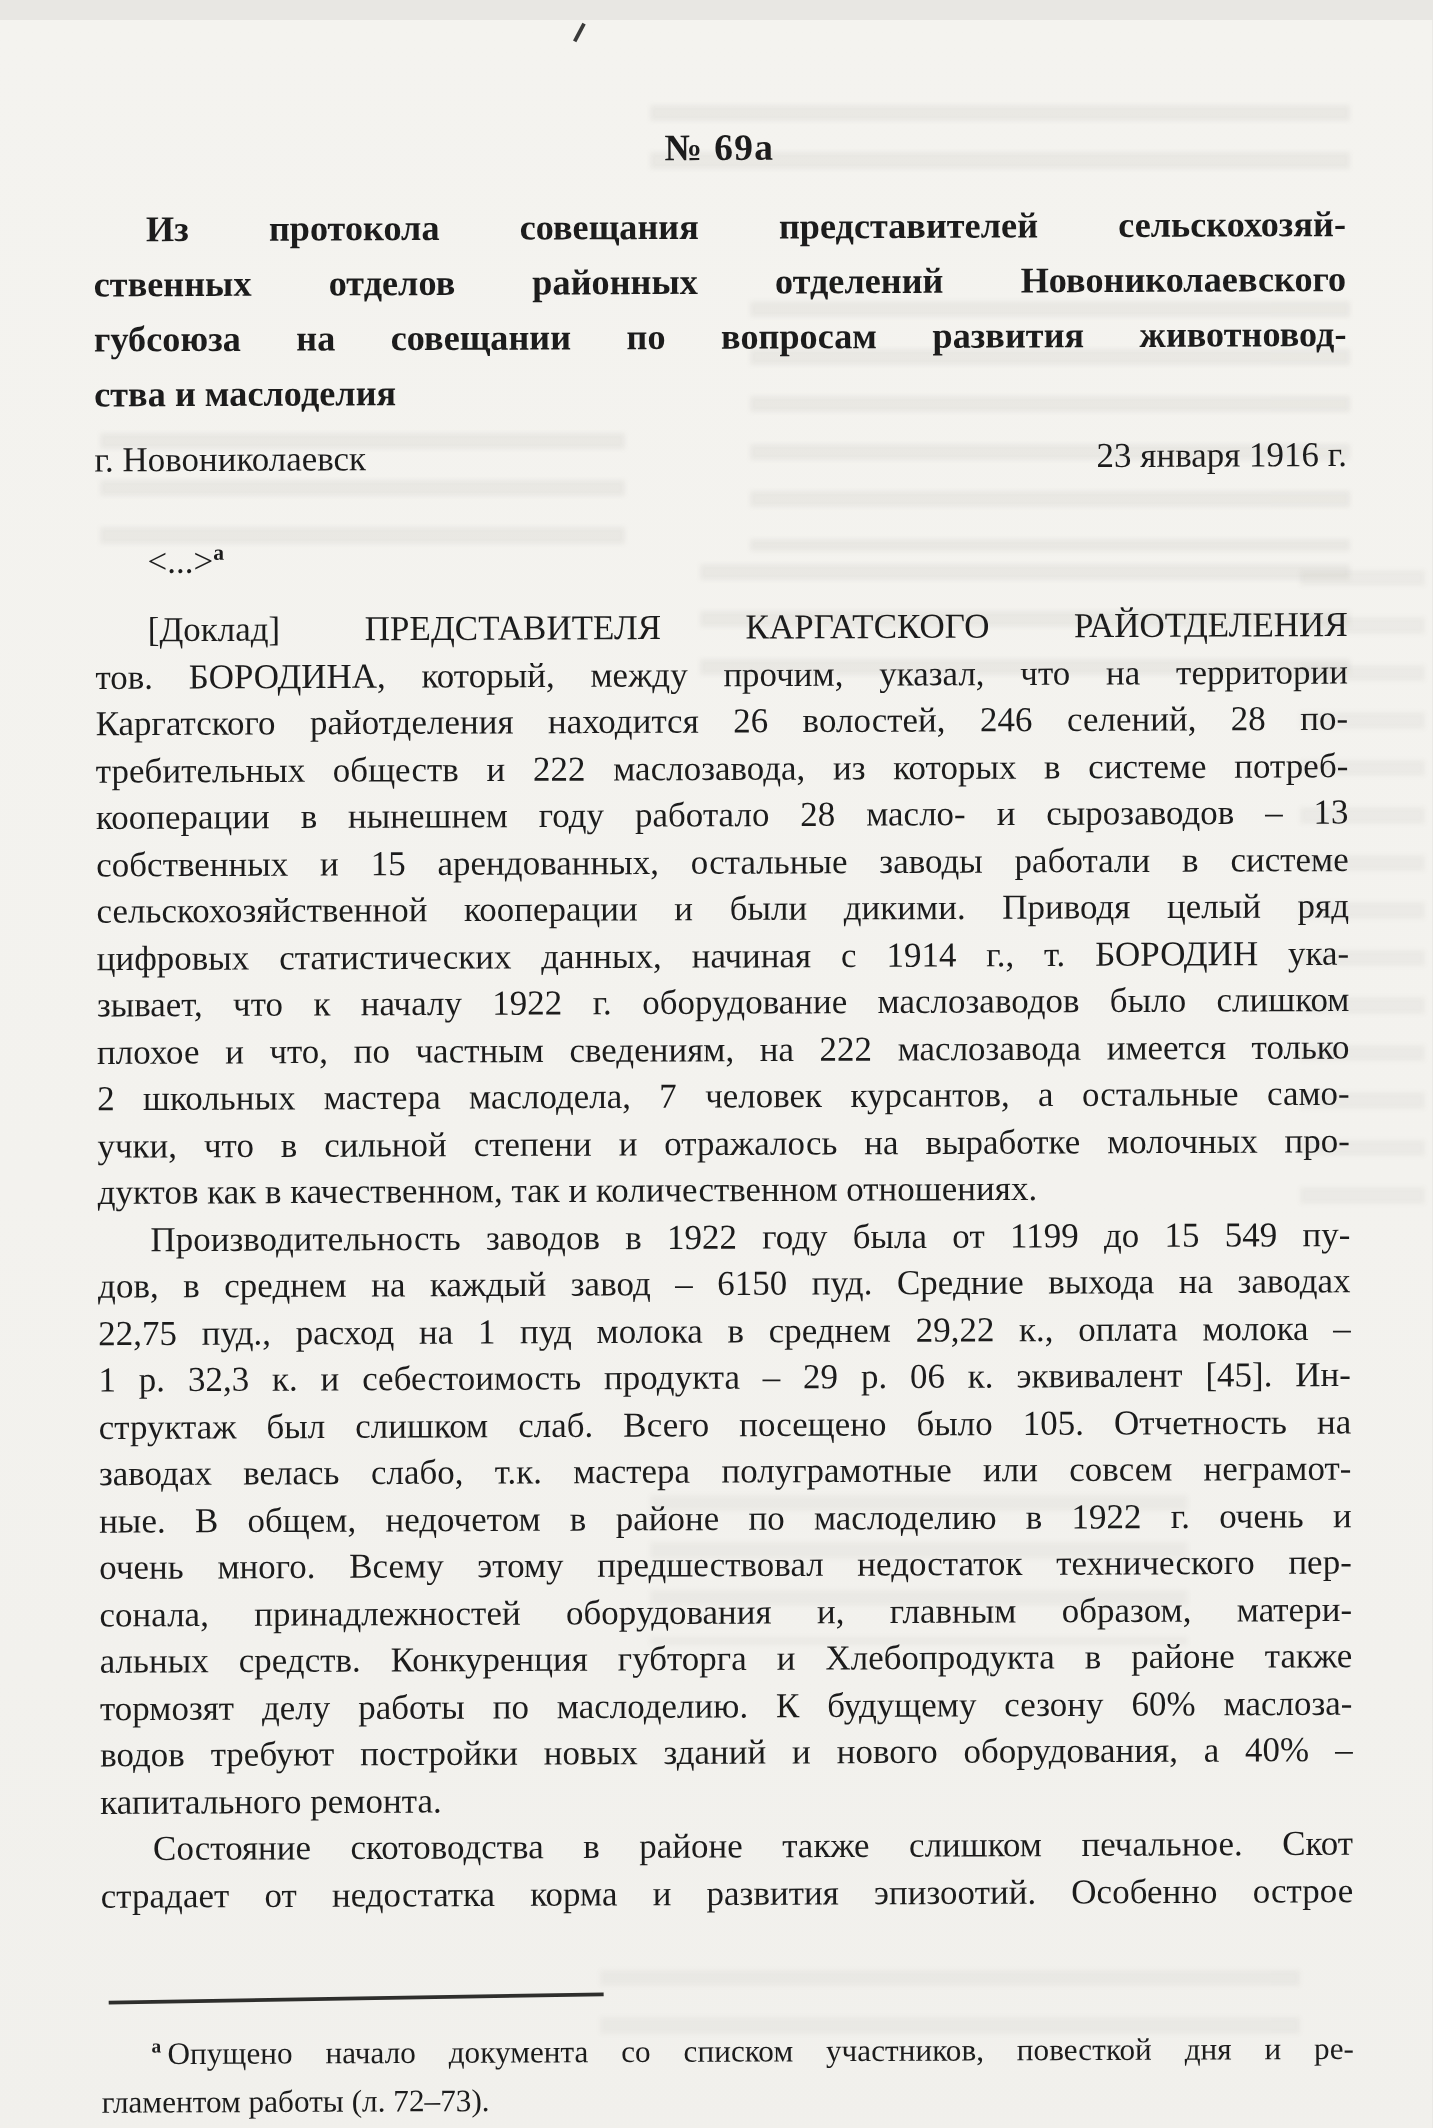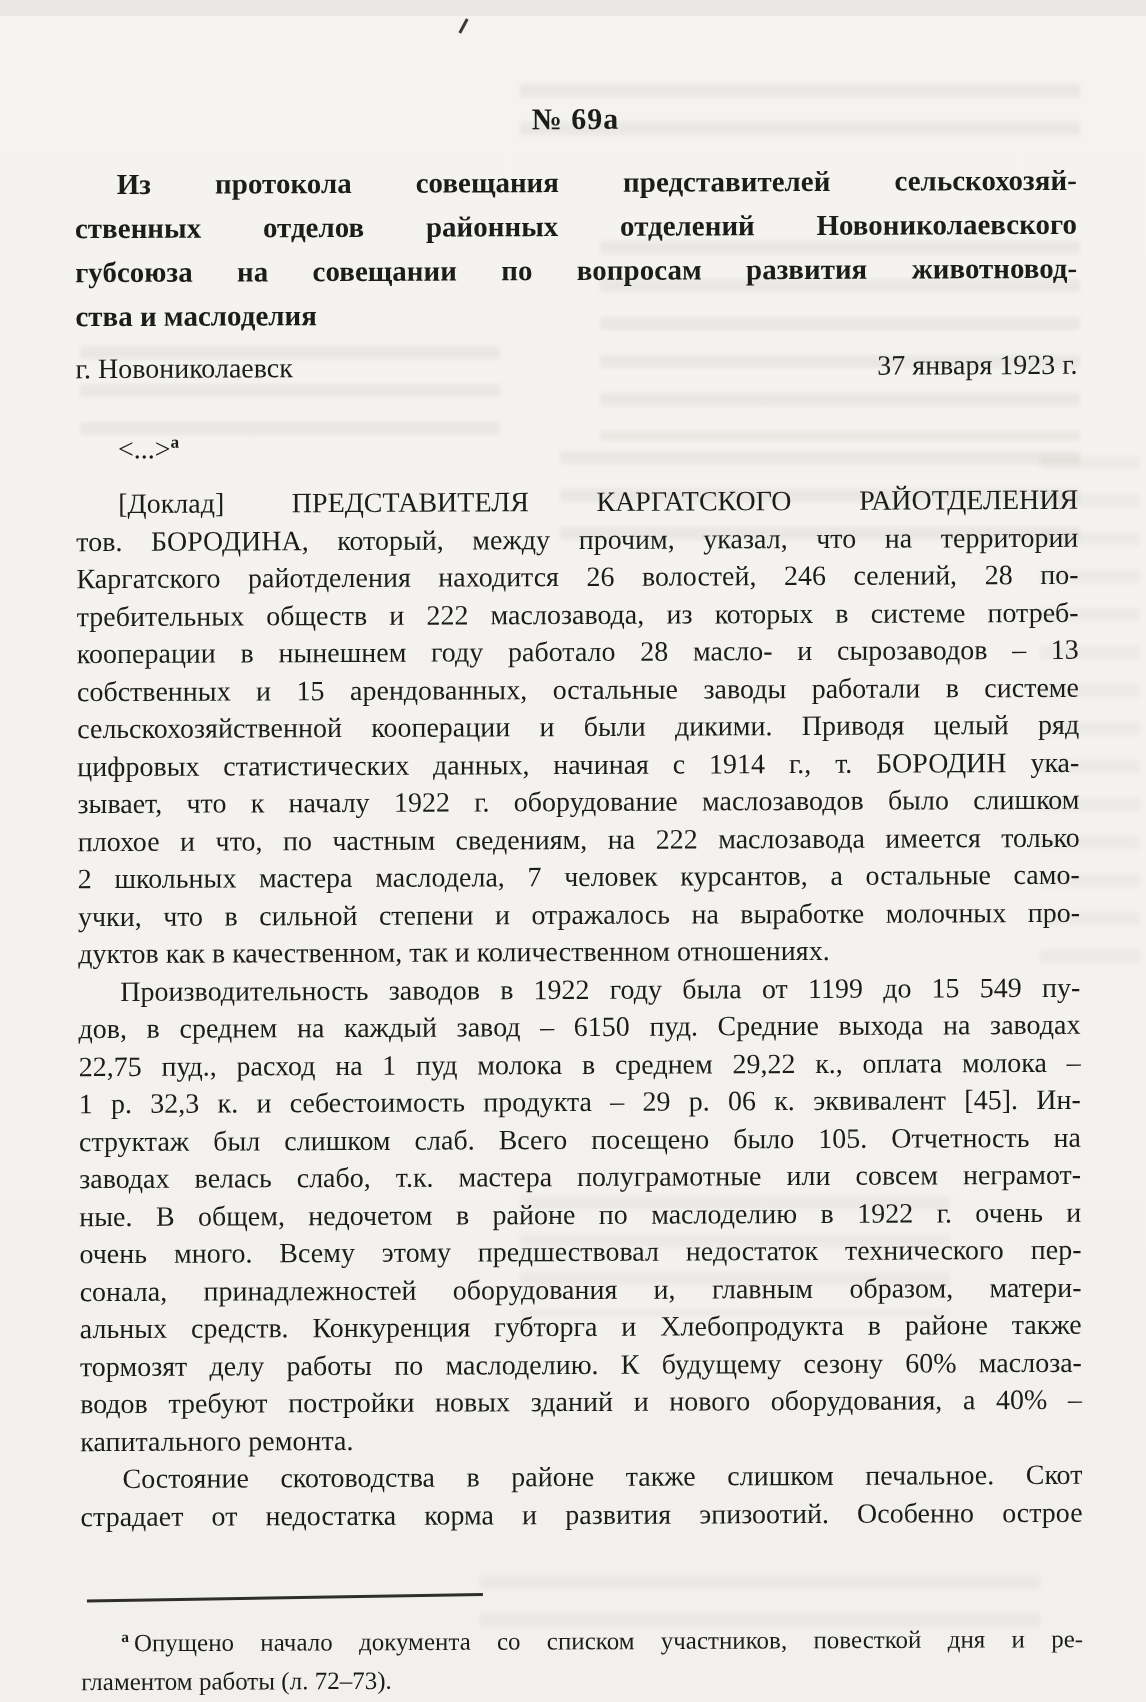--- a/index.html
+++ b/index.html
@@ -141,21 +141,21 @@
     <div class="title">
 
     <div class="line">Из протокола совещания представителей сельскохозяй-</div>
         <div class="line">ственных отделов районных отделений Новониколаевского</div>
         <div class="line">губсоюза на совещании по вопросам развития животновод-</div>
         <div class="line">ства и маслоделия</div>
       </div>
 
     <div class="dateline">
       <span>г. Новониколаевск</span>
-      <span>37 января 1923 г.</span>
+      <span>23 января 1916 г.</span>
     </div>
 
     <div class="omission">
       <span>&lt;...&gt;</span><sup>а</sup>
     </div>
 
     <div class="body-text">
       <div class="para left-last">
 
       <div class="line">[Доклад] ПРЕДСТАВИТЕЛЯ КАРГАТСКОГО РАЙОТДЕЛЕНИЯ</div>

